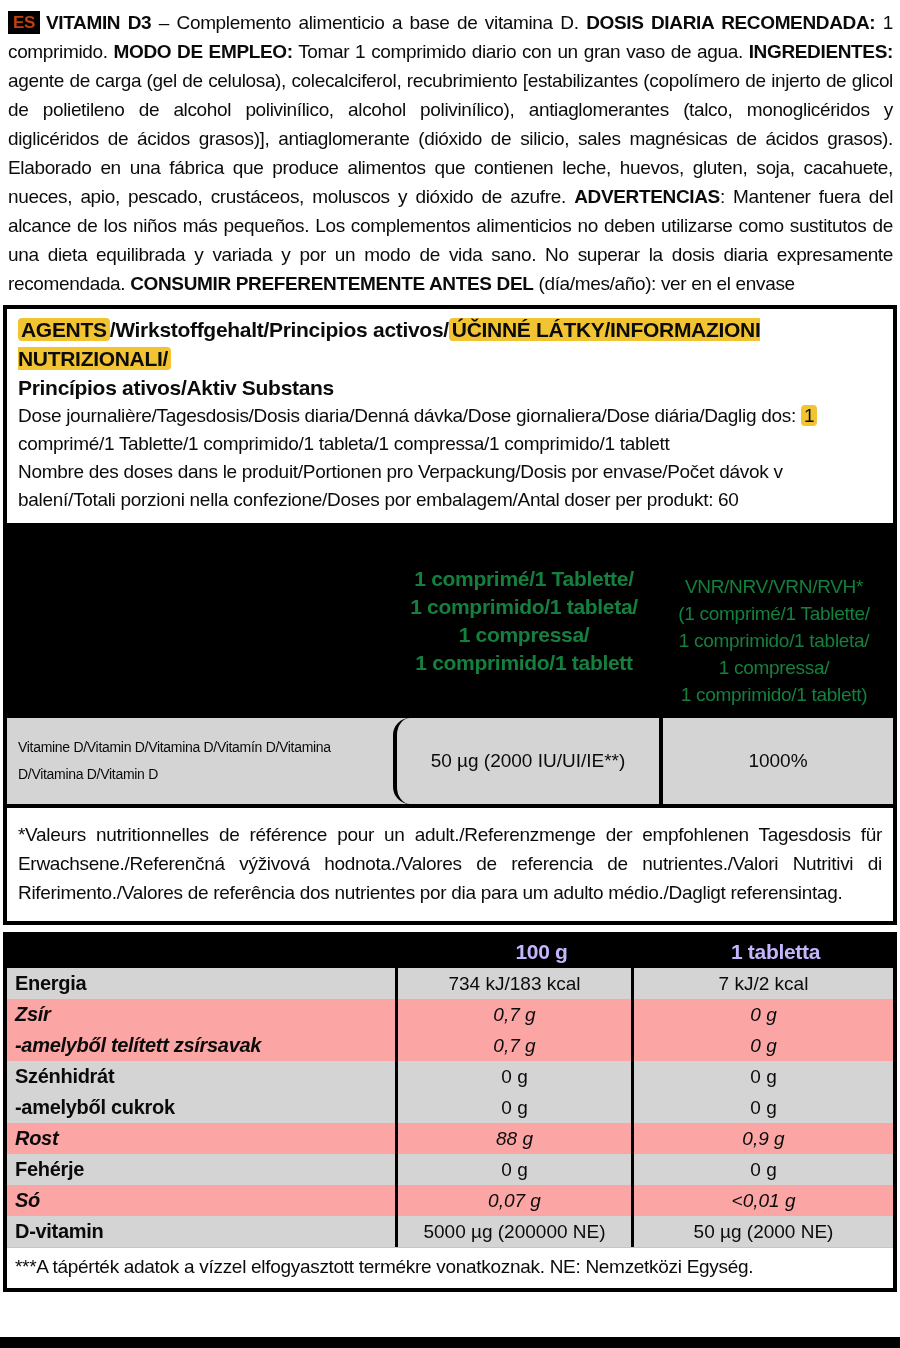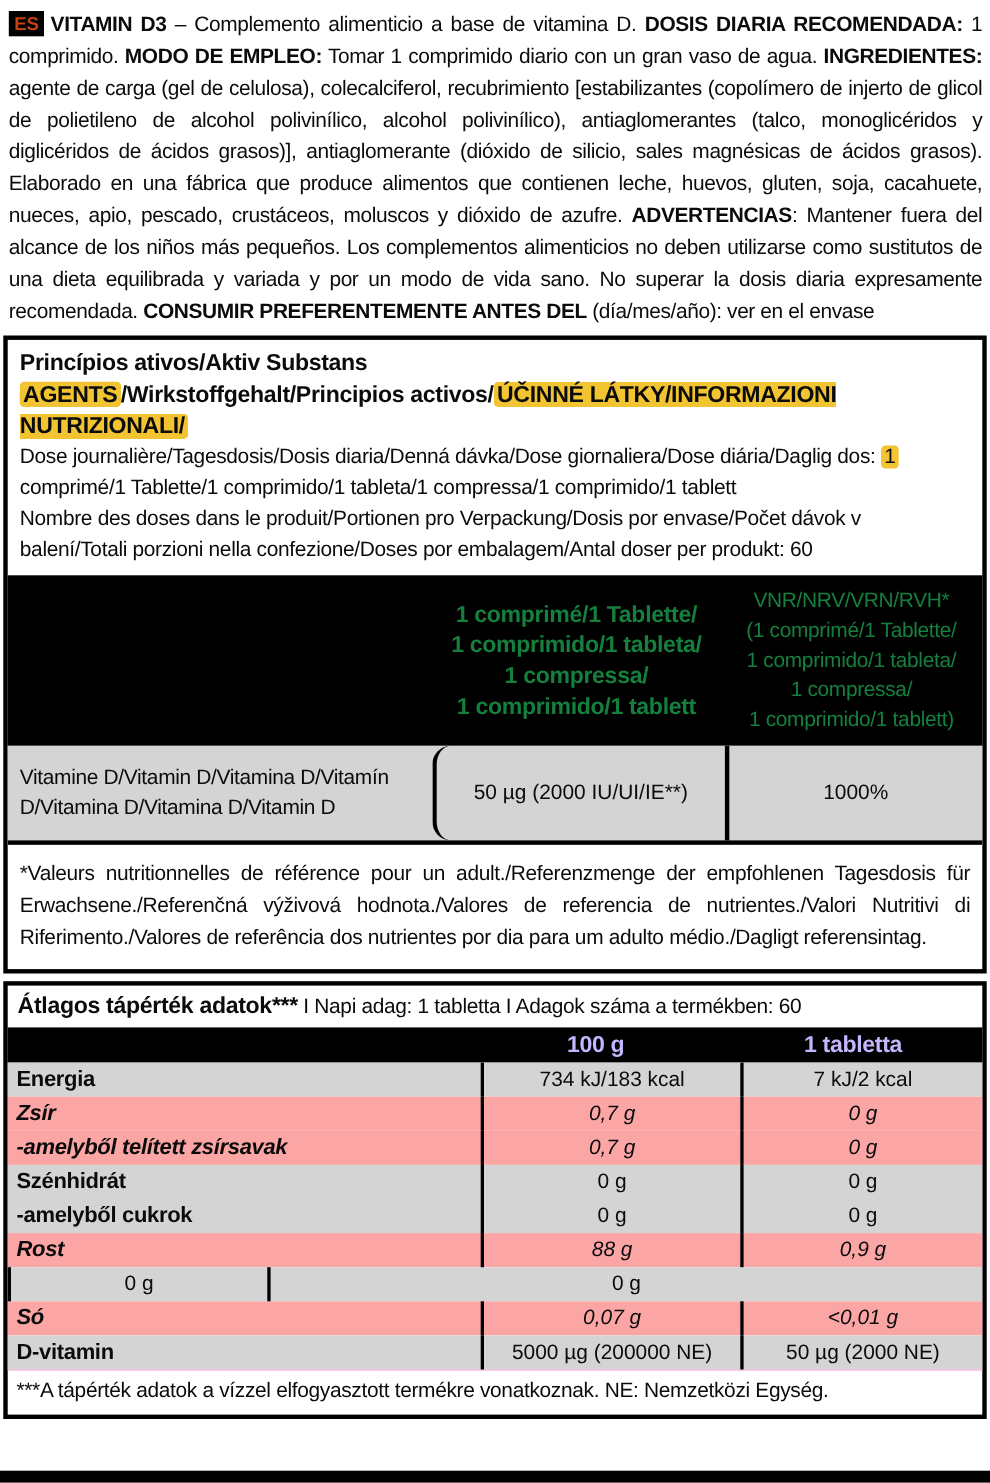--- a/index.html
+++ b/index.html
@@ -24,51 +24,51 @@
   
   .box{border:4px solid #000;margin:7px 3px 0 3px;background:#fff;}
   .pad{padding:6px 11px 0 11px;}
   .hl{background:#F2C431;padding:0 3px;border-radius:4px;}
   .agents-heading{font-size:21px;font-weight:700;line-height:29px;letter-spacing:-0.3px;}
   .agents-line{font-size:19px;line-height:28px;letter-spacing:-0.3px;}
   
   .t1-head{display:flex;background:#000;color:#15803d;margin-top:9px;align-items:center;}
   .t1-head .c1{width:386px;}
   .t1-head .c2{width:262px;text-align:center;font-weight:700;font-size:21px;line-height:28px;padding:14px 0;letter-spacing:-0.3px;}
-  .t1-head .c3{flex:1;text-align:center;font-size:19px;line-height:27px;padding:10px 0;letter-spacing:-0.3px;}
+  .t1-head .c3{flex:1;text-align:center;font-size:19px;line-height:27px;padding:10px 0;letter-spacing:-0.3px;margin-top:40px;}
   .t1-row{display:flex;background:#D4D4D4;border-bottom:4px solid #000;min-height:86px;}
-  .t1-row .c1{width:386px;display:flex;align-items:center;padding:8px 8px 8px 11px;box-sizing:border-box;font-size:19px;line-height:27px;letter-spacing:-0.3px;}
+  .t1-row .c1{width:386px;display:flex;align-items:center;padding:8px 8px 8px 11px;box-sizing:border-box;font-size:14px;line-height:27px;letter-spacing:-0.3px;}
   .t1-row .c2{width:262px;display:flex;align-items:center;justify-content:center;border-left:4px solid #000;font-size:19px;border-radius:17px;}
   .t1-row .c3{flex:1;display:flex;align-items:center;justify-content:center;border-left:4px solid #000;font-size:19px;}
   .foot1{padding:12px 11px 14px 11px;font-size:19px;line-height:29px;letter-spacing:-0.3px;text-align:justify;}
   
   .nut-title{padding:5px 9px 4px 9px;font-size:19px;letter-spacing:-0.3px;line-height:28px;}
   .nut-title b{font-size:21px;}
   .nut-headrow{display:flex;background:#000;color:#c4b5fd;font-weight:700;font-size:21px;letter-spacing:-0.3px;}
   .nut-headrow .c1{width:418px;}
   .nut-headrow .c2{width:233px;text-align:center;padding:4px 0;}
   .nut-headrow .c3{flex:1;text-align:center;padding:4px 0;}
   .nut-row{display:flex;}
-  .nut-row .c1{width:430px;box-sizing:border-box;padding:2px 4px 2px 8px;font-weight:700;font-size:20px;line-height:27px;letter-spacing:-0.3px;}
+  .nut-row .c1{width:388px;box-sizing:border-box;padding:2px 4px 2px 8px;font-weight:700;font-size:20px;line-height:27px;letter-spacing:-0.3px;}
   .nut-row .c2{width:233px;text-align:center;font-size:19px;line-height:27px;padding:2px 0;border-left:3px solid #000;}
   .nut-row .c3{flex:1;text-align:center;font-size:19px;line-height:27px;padding:2px 0;border-left:3px solid #000;}
   .gray{background:#D4D4D4;}
   .white{background:#fca5a5;font-style:italic;}
   .nut-foot{border-top:1px solid #f9a8d4;padding:6px 8px 8px 8px;font-size:19px;letter-spacing:-0.3px;line-height:26px;}
   .bottom-bar{position:absolute;left:0;bottom:0;width:900px;height:11px;background:#000;}
 </style>
 </head>
 <body>
 
 <p class="intro"><span class="badge">ES</span><b>VITAMIN D3</b><span> – Complemento alimenticio a base de vitamina D. </span><b>DOSIS DIARIA RECOMENDADA:</b><span> 1 comprimido. </span><b>MODO DE EMPLEO:</b><span> Tomar 1 comprimido diario con un gran vaso de agua. </span><b>INGREDIENTES:</b><span> agente de carga (gel de celulosa), colecalciferol, recubrimiento [estabilizantes (copolímero de injerto de glicol de polietileno de alcohol polivinílico, alcohol polivinílico), antiaglomerantes (talco, monoglicéridos y diglicéridos de ácidos grasos)], antiaglomerante (dióxido de silicio, sales magnésicas de ácidos grasos). Elaborado en una fábrica que produce alimentos que contienen leche, huevos, gluten, soja, cacahuete, nueces, apio, pescado, crustáceos, moluscos y dióxido de azufre. </span><b>ADVERTENCIAS</b><span>: Mantener fuera del alcance de los niños más pequeños. Los complementos alimenticios no deben utilizarse como sustitutos de una dieta equilibrada y variada y por un modo de vida sano. No superar la dosis diaria expresamente recomendada. </span><b>CONSUMIR PREFERENTEMENTE ANTES DEL</b><span> (día/mes/año): ver en el envase</span></p>
 
 <div class="box">
   <div class="pad">
+    <div class="agents-heading"><span class="hl">AGENTS</span><span>/Wirkstoffgehalt/Principios activos/</span><span class="hl">ÚČINNÉ LÁTKY/INFORMAZIONI NUTRIZIONALI/</span></div>
     <div class="agents-heading">Princípios ativos/Aktiv Substans</div>
-    <div class="agents-heading"><span class="hl">AGENTS</span><span>/Wirkstoffgehalt/Principios activos/</span><span class="hl">ÚČINNÉ LÁTKY/INFORMAZIONI NUTRIZIONALI/</span></div>
     <div class="agents-line"><span>Dose journalière/Tagesdosis/Dosis diaria/Denná dávka/Dose giornaliera/Dose diária/Daglig dos: </span><span class="hl">1</span><span> comprimé/1 Tablette/1 comprimido/1 tableta/1 compressa/1 comprimido/1 tablett</span></div>
     <div class="agents-line">Nombre des doses dans le produit/Portionen pro Verpackung/Dosis por envase/Počet dávok v balení/Totali porzioni nella confezione/Doses por embalagem/Antal doser per produkt: 60</div>
   </div>
 
   <div class="t1-head">
     <div class="c1"></div>
     <div class="c2">
       <div>1 comprimé/1 Tablette/</div>
       <div>1 comprimido/1 tableta/</div>
       <div>1 compressa/</div>
@@ -88,21 +88,20 @@
     <div class="c2">50 µg (2000 IU/UI/IE**)</div>
     <div class="c3">1000%</div>
   </div>
 
   <div class="foot1">
     <span>*Valeurs nutritionnelles de référence pour un adult./Referenzmenge der empfohlenen Tagesdosis für Erwachsene./Referenčná výživová hodnota./Valores de referencia de nutrientes./Valori Nutritivi di Riferimento./Valores de referência dos nutrientes por dia para um adulto médio./Dagligt referensintag.</span><br>
   </div>
 </div>
 
 <div class="box">
-  <div class="nut-title"><b>Átlagos tápérték adatok***</b><span> I Napi adag: 1 tabletta I Adagok száma a termékben: 60</span></div>
 
   <div class="nut-headrow">
     <div class="c1"></div>
     <div class="c2">100 g</div>
     <div class="c3">1 tabletta</div>
   </div>
 
   <div class="nut-row gray">
     <div class="c1">Energia</div>
     <div class="c2">734 kJ/183 kcal</div>
@@ -127,20 +126,21 @@
     <div class="c1">-amelyből cukrok</div>
     <div class="c2">0 g</div>
     <div class="c3">0 g</div>
   </div>
   <div class="nut-row white">
     <div class="c1">Rost</div>
     <div class="c2">88 g</div>
     <div class="c3">0,9 g</div>
   </div>
   <div class="nut-row gray">
+    <div class="c1">Fehérje</div>
     <div class="c2">0 g</div>
     <div class="c3">0 g</div>
   </div>
   <div class="nut-row white">
     <div class="c1">Só</div>
     <div class="c2">0,07 g</div>
     <div class="c3">&lt;0,01 g</div>
   </div>
   <div class="nut-row gray">
     <div class="c1">D-vitamin</div>

